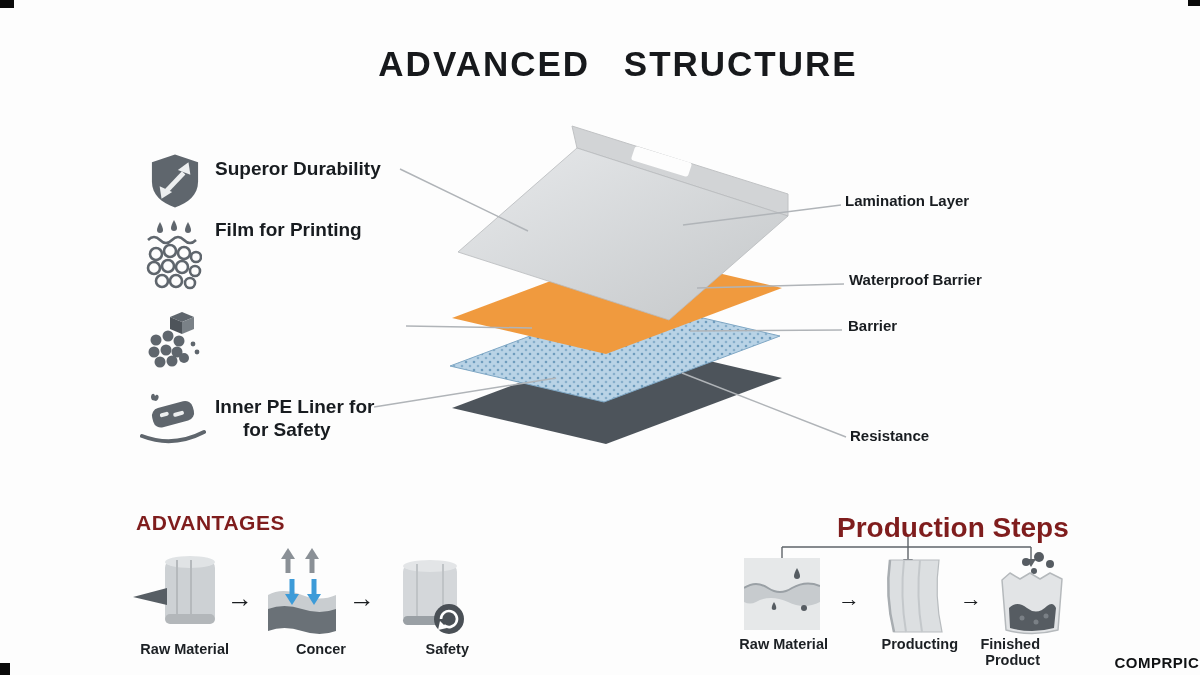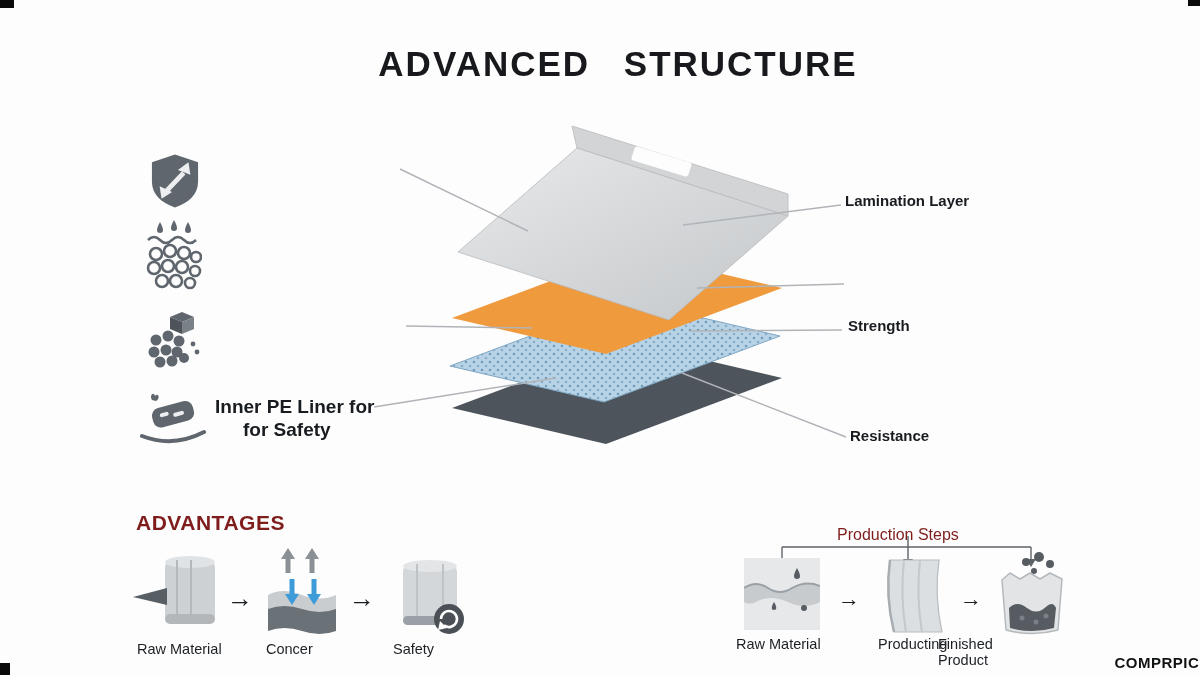--- a/index.html
+++ b/index.html
@@ -7,22 +7,22 @@
   body { font-family:"Liberation Sans", sans-serif; background:#ffffff; position:relative; overflow:hidden; }
   .canvas { position:absolute; inset:0; background:#fdfdfd; }
   .title {
     position:absolute; left:0; right:0; top:44px; text-align:center;
     font-size:35px; font-weight:800; color:#17191c; letter-spacing:2px; word-spacing:22px;padding-left:36px;
   }
   .feat-label { position:absolute; font-size:19px; font-weight:600; color:#181c20; line-height:23px; }
   .right-label { position:absolute; font-size:15px; font-weight:600; color:#181c20; }
   .section-head { position:absolute; font-weight:800; color:#7f1d1d;margin-left:9px; }
   .adv-head { left:127px; top:511px; font-size:21px; letter-spacing:0.5px; }
-  .prod-head { left:828px; top:526px; font-size:16px; font-weight:400; }
-  .step-label { position:absolute; font-size:14.5px; font-weight:400; color:#1c2024; text-align:left; }
+  .prod-head { left:828px; top:512px; font-size:28px; font-weight:700; }
+  .step-label { position:absolute; font-size:14.5px; font-weight:700; color:#1c2024; text-align:right; }
   .flow-arrow { position:absolute; font-size:26px; font-weight:700; color:#1a1d20; line-height:1; }
   .flow-arrow.small { font-size:22px; }
   .watermark { position:absolute; right:-4px; bottom:4px; font-size:15px; font-weight:800; color:#101214; letter-spacing:0.5px; }
   .corner { position:absolute; background:#0a0a0a; }
   svg { display:block; }
   .diagram-svg { position:absolute; left:0; top:0; pointer-events:none; }
   .icon-box { position:absolute; }
 </style>
 </head>
 <body>
@@ -76,20 +76,24 @@
   <h1 class="title">ADVANCED STRUCTURE</h1>
 
   <div class="icon-box" style="left:150px;top:152px">
     <svg width="50" height="57" viewBox="0 0 52 58">
       <path d="M26,2 L50,10 V30 C50,44 40,52 26,57 C12,52 2,44 2,30 V10 Z" fill="#5f666d"></path>
       <line x1="17" y1="40" x2="35" y2="21" stroke="#eceeef" stroke-width="5"></line>
       <polygon points="40,10 42,23 29,18" fill="#eceeef"></polygon>
       <polygon points="12,48 10,35 23,41" fill="#eceeef"></polygon>
     </svg>
   </div>
+  <div class="feat-label" style="left:215px;top:157px">
+    <div>Superor Durability</div>
+    <div></div>
+  </div>
 
   <div class="icon-box" style="left:146px;top:220px">
     <svg width="56" height="72" viewBox="0 0 56 72">
       <g fill="#5f666d">
         <path d="M14,2 C10,9 10,13 14,13 C18,13 18,9 14,2 Z"></path>
         <path d="M28,0 C24,7 24,11 28,11 C32,11 32,7 28,0 Z"></path>
         <path d="M42,2 C38,9 38,13 42,13 C46,13 46,9 42,2 Z"></path>
       </g>
       <path d="M2,20 Q8,14 14,20 T26,20 T38,20 T50,20" stroke="#5f666d" stroke-width="2.5" fill="none"></path>
       <g fill="none" stroke="#5f666d" stroke-width="2.6">
@@ -101,20 +105,21 @@
           <circle cx="22" cy="46" r="6"></circle>
           <circle cx="36" cy="47" r="6"></circle>
           <circle cx="49" cy="51" r="5"></circle>
         <circle cx="16" cy="61" r="6"></circle>
           <circle cx="30" cy="61" r="6"></circle>
           <circle cx="44" cy="63" r="5"></circle>
       </g>
     </svg>
   </div>
   <div class="feat-label" style="left:215px;top:218px">
+    <div>Film for Printing</div>
   </div>
 
   <div class="icon-box" style="left:146px;top:310px">
     <svg width="58" height="60" viewBox="0 0 58 60">
       <polygon points="36,2 48,7 36,12 24,7" fill="#5f666d"></polygon>
       <polygon points="24,7 36,12 36,24 24,19" fill="#4e545a"></polygon>
       <polygon points="48,7 36,12 36,24 48,19" fill="#7a8187"></polygon>
       <g fill="#5f666d">
         <circle cx="10" cy="30" r="5.5"></circle>
           <circle cx="22" cy="26" r="5.5"></circle>
@@ -141,21 +146,22 @@
       </g>
       <path d="M2,46 Q33,58 64,42" stroke="#5f666d" stroke-width="4" fill="none" stroke-linecap="round"></path>
     </svg>
   </div>
   <div class="feat-label" style="left:215px;top:395px">
     <div>Inner PE Liner for</div>
     <div style="padding-left:28px">for Safety</div>
   </div>
 
   <div class="right-label" style="left:845px;top:192px">Lamination Layer</div>
-  <div class="right-label" style="left:848px;top:317px">Strength</div>
+  <div class="right-label" style="left:849px;top:271px">Waterproof Barrier</div>
+  <div class="right-label" style="left:848px;top:317px">Barrier</div>
   <div class="right-label" style="left:850px;top:427px">Resistance</div>
 
   <div class="section-head adv-head">ADVANTAGES</div>
 
   <div class="icon-box" style="left:131px;top:552px">
     <svg width="92" height="80" viewBox="0 0 92 80">
       <rect x="34" y="8" width="50" height="64" rx="8" fill="#cdd1d4"></rect>
       <ellipse cx="59" cy="10" rx="25" ry="6" fill="#e0e3e5"></ellipse>
       <path d="M46,8 V72 M60,8 V72" stroke="#b5b9bc" stroke-width="2" fill="none"></path>
       <rect x="34" y="62" width="50" height="10" rx="5" fill="#b3b7ba"></rect>

